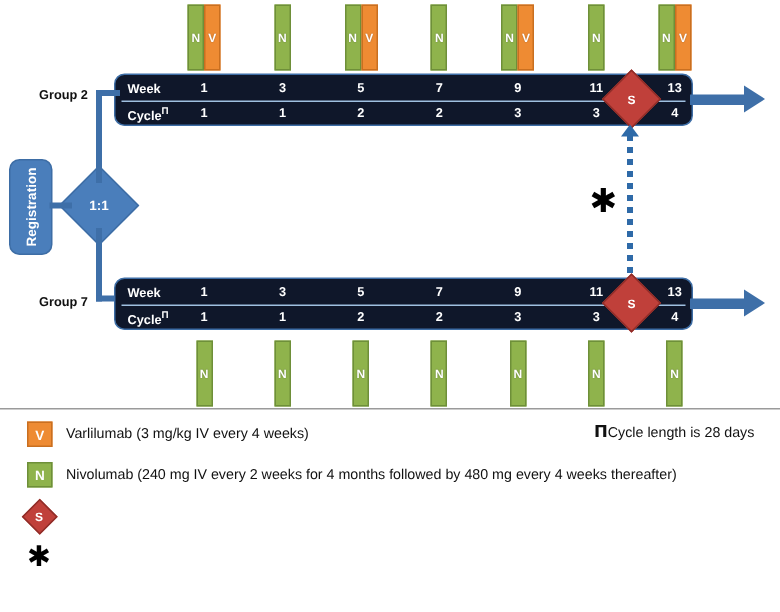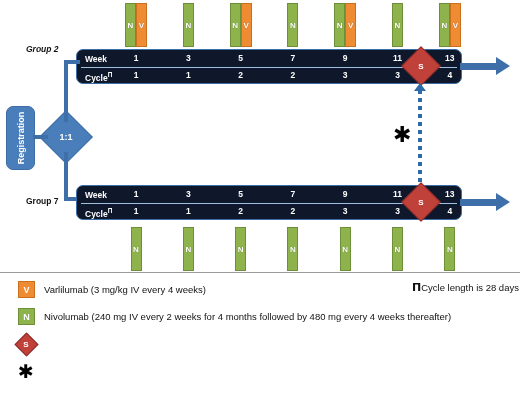--- a/index.html
+++ b/index.html
@@ -91,21 +91,21 @@
         font-weight:bold;color:#000;font-family:"DejaVu Sans",sans-serif;}
   .lg-txt{margin-left:9px;font-size:9.5px;color:#111;white-space:nowrap;}
   #cyclenote{position:absolute;font-size:9.5px;color:#111;white-space:nowrap;}
   #cyclenote .pi{font-weight:bold;font-size:11px;font-family:"DejaVu Sans",sans-serif;}
 </style>
 </head>
 <body>
 
 <div id="stage">
 
-  <div class="grouplabel" style="left:26px;top:44px;font-style:italic;">Group 2</div>
+  <div class="grouplabel" style="left:26px;top:58px;">Group 2</div>
 
   <div id="g2-drugs">
       <div class="drugbar drug-N" style="left: 125px; top: 3px; width: 11px; height: 44px;">N</div>
       <div class="drugbar drug-V" style="left: 136px; top: 3px; width: 11px; height: 44px;">V</div>
       <div class="drugbar drug-N" style="left: 182.8px; top: 3px; width: 11px; height: 44px;">N</div>
       <div class="drugbar drug-N" style="left: 229.6px; top: 3px; width: 11px; height: 44px;">N</div>
       <div class="drugbar drug-V" style="left: 240.6px; top: 3px; width: 11px; height: 44px;">V</div>
       <div class="drugbar drug-N" style="left: 287.4px; top: 3px; width: 11px; height: 44px;">N</div>
       <div class="drugbar drug-N" style="left: 334.2px; top: 3px; width: 11px; height: 44px;">N</div>
       <div class="drugbar drug-V" style="left: 345.2px; top: 3px; width: 11px; height: 44px;">V</div>
@@ -219,17 +219,17 @@
     <div class="lg-diawrap">
       <div class="d"></div>
       <div class="t">S</div>
     </div>
   </div>
 
   <div class="lg-row" style="left:16px;top:361px;">
     <div class="lg-astwrap">✱</div>
   </div>
 
-  <div id="cyclenote" style="left:412px;top:281px;">
+  <div id="cyclenote" style="left:396px;top:281px;">
     <span class="pi">Π</span><span>Cycle length is 28 days</span>
   </div>
 
 </div>
 
 </body></html>

